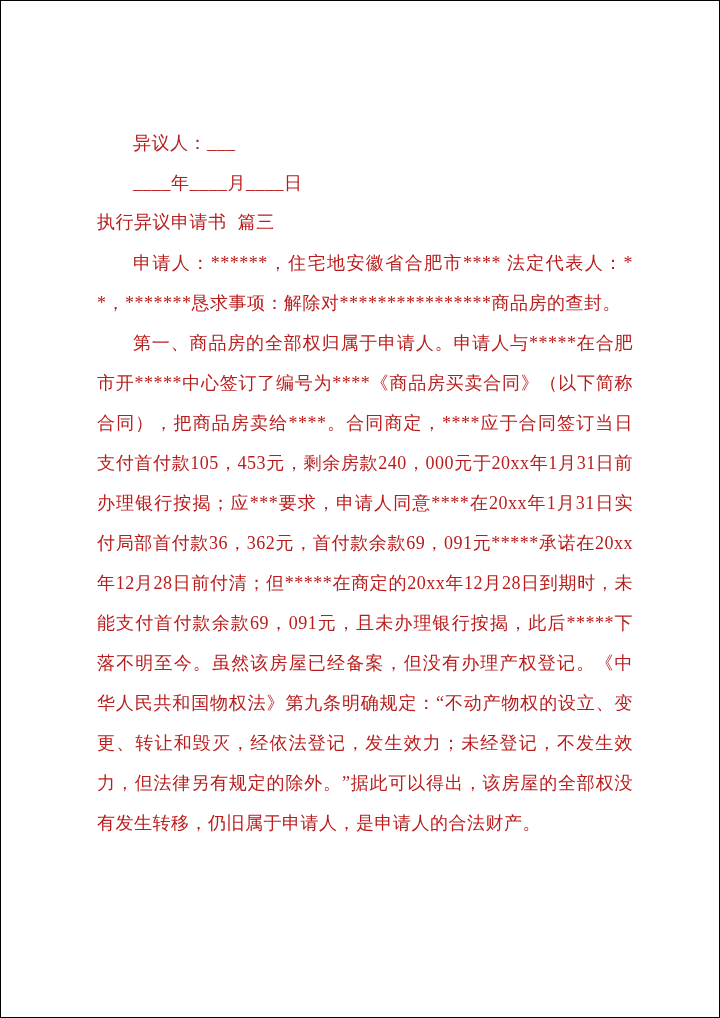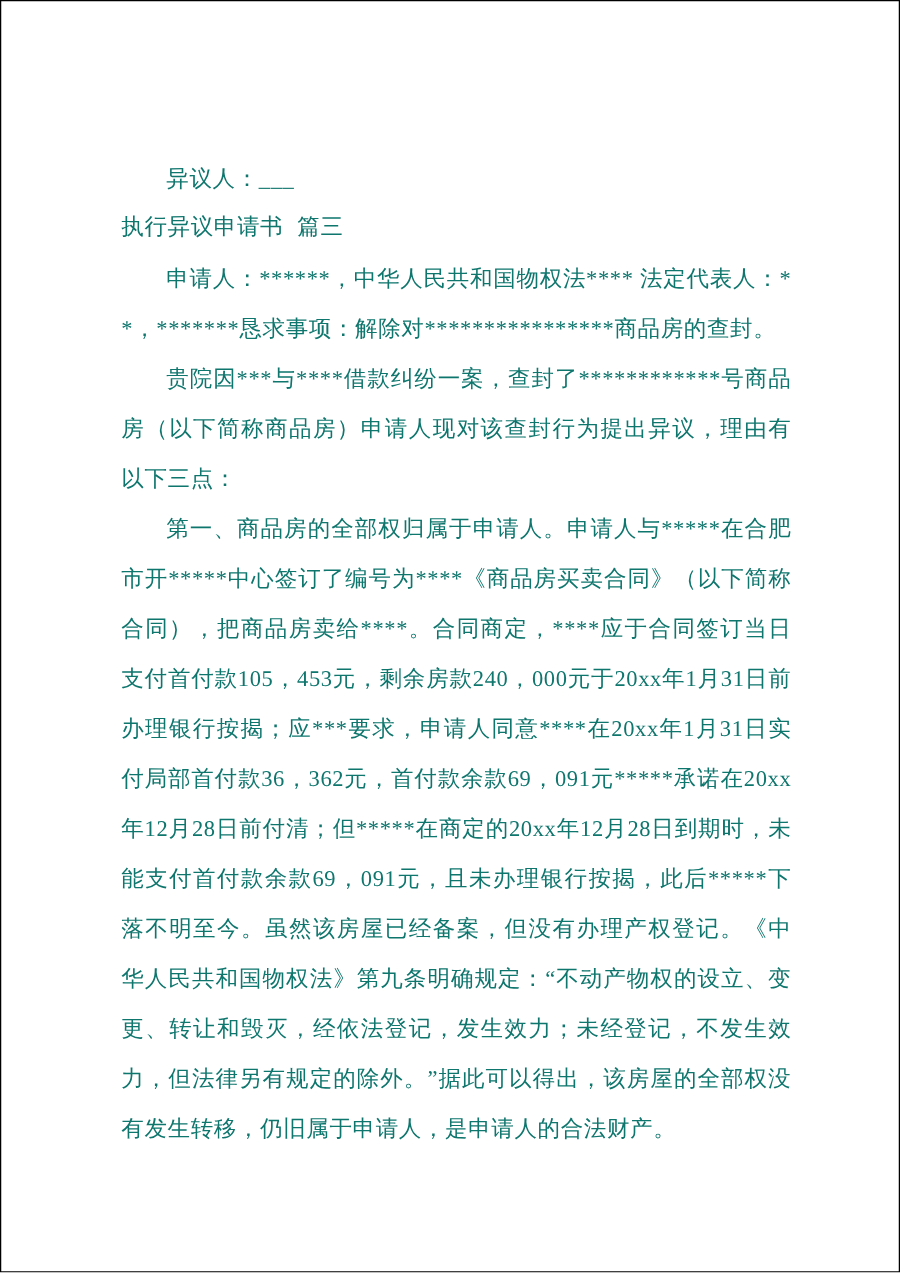--- a/index.html
+++ b/index.html
@@ -22,34 +22,34 @@
     padding: 122px 86px 0 96px;
     color: #000000;
   }
   .content p {
     margin: 0;
     font-size: 18px;
     line-height: 40px;
     letter-spacing: 0.5px;
     text-align: justify;
     word-break: break-all;
-    color: #0f766e;
+    color: #b91c1c;
   }
   .content p.indent {
     text-indent: 2em;
   }
   .content p.no-indent {
     text-indent: 0;
     font-family: Liberation Mono, monospace;
   }
 </style>
 </head>
 <body>
 
 <div class="page">
   <div class="content">
     <p class="indent">异议人：___</p>
+    <p class="indent">____年____月____日</p>
     <p class="no-indent">执行异议申请书  篇三</p>
-    <p class="indent">申请人：******，中华人民共和国物权法**** 法定代表人：**，*******恳求事项：解除对****************商品房的查封。</p>
-    <p class="indent">贵院因***与****借款纠纷一案，查封了************号商品房（以下简称商品房）申请人现对该查封行为提出异议，理由有以下三点：</p>
+    <p class="indent">申请人：******，住宅地安徽省合肥市**** 法定代表人：**，*******恳求事项：解除对****************商品房的查封。</p>
     <p class="indent">第一、商品房的全部权归属于申请人。申请人与*****在合肥市开*****中心签订了编号为****《商品房买卖合同》（以下简称合同），把商品房卖给****。合同商定，****应于合同签订当日支付首付款105，453元，剩余房款240，000元于20xx年1月31日前办理银行按揭；应***要求，申请人同意****在20xx年1月31日实付局部首付款36，362元，首付款余款69，091元*****承诺在20xx年12月28日前付清；但*****在商定的20xx年12月28日到期时，未能支付首付款余款69，091元，且未办理银行按揭，此后*****下落不明至今。虽然该房屋已经备案，但没有办理产权登记。《中华人民共和国物权法》第九条明确规定：“不动产物权的设立、变更、转让和毁灭，经依法登记，发生效力；未经登记，不发生效力，但法律另有规定的除外。”据此可以得出，该房屋的全部权没有发生转移，仍旧属于申请人，是申请人的合法财产。</p>
   </div>
 </div>
 
 </body></html>

